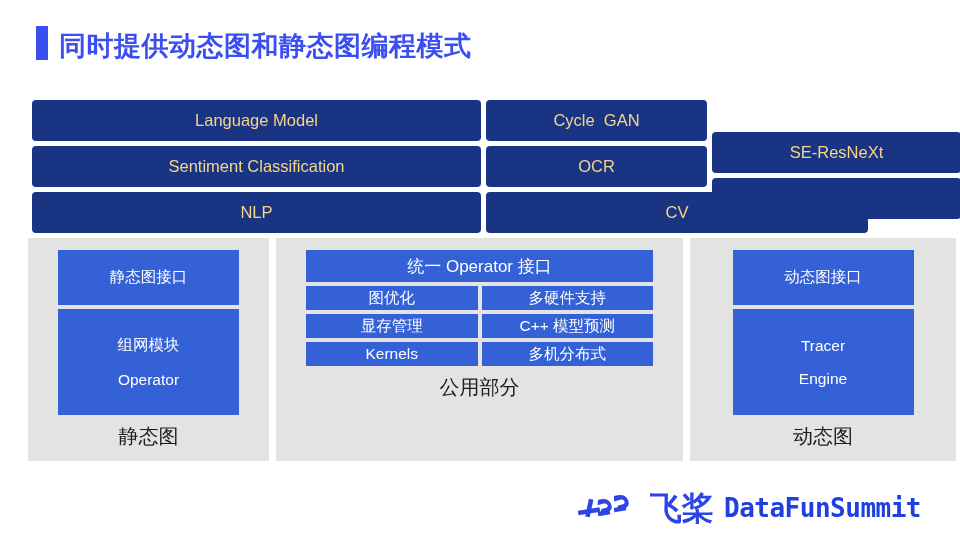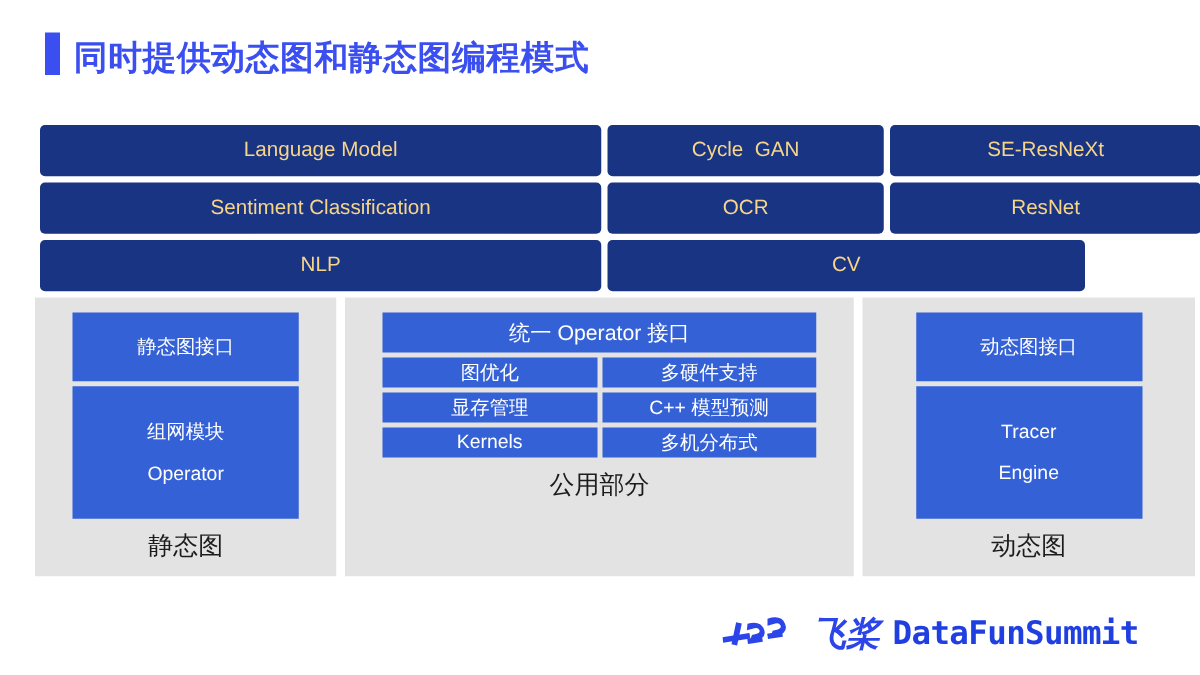--- a/index.html
+++ b/index.html
@@ -61,21 +61,21 @@
     display: flex;
     align-items: center;
     justify-content: center;
     font-size: 16.5px;
     height: 41px;
     box-sizing: border-box;
     white-space: pre;
   }
   .navy-left   { width: 449px; flex: 0 0 auto; }
   .navy-mid    { width: 221px; flex: 0 0 auto; }
-  .navy-right  { width: 249px; flex: 0 0 auto; }
+  .navy-right  { width: 249px; flex: 0 0 auto; margin-top: 32px; }
   .navy-wide   { width: 382px; flex: 0 0 auto; }
 
   
   #panels {
     position: absolute;
     left: 28px;
     top: 238px;
     width: 928px;
     height: 223px;
     display: flex;
@@ -136,26 +136,25 @@
   #footer-logo {
     position: absolute;
     left: 578px;
     top: 492px;
     display: flex;
     align-items: center;
     gap: 6px;
   }
   #paddle-mark { display: block; }
   #paddle-cn {
-    font-size: 27px;
+    font-size: 32px;
     font-weight: bold;
     color: #2b45e8;
     line-height: 1;
     letter-spacing: 0px;
-    font-style: italic;
   }
   #datafun-text {
     font-family: "DejaVu Sans Mono", monospace;
     font-size: 26px;
     font-weight: bold;
     color: #1f3fe0;
     line-height: 1;
     letter-spacing: -0.5px;
     margin-left: 4px;
   }

